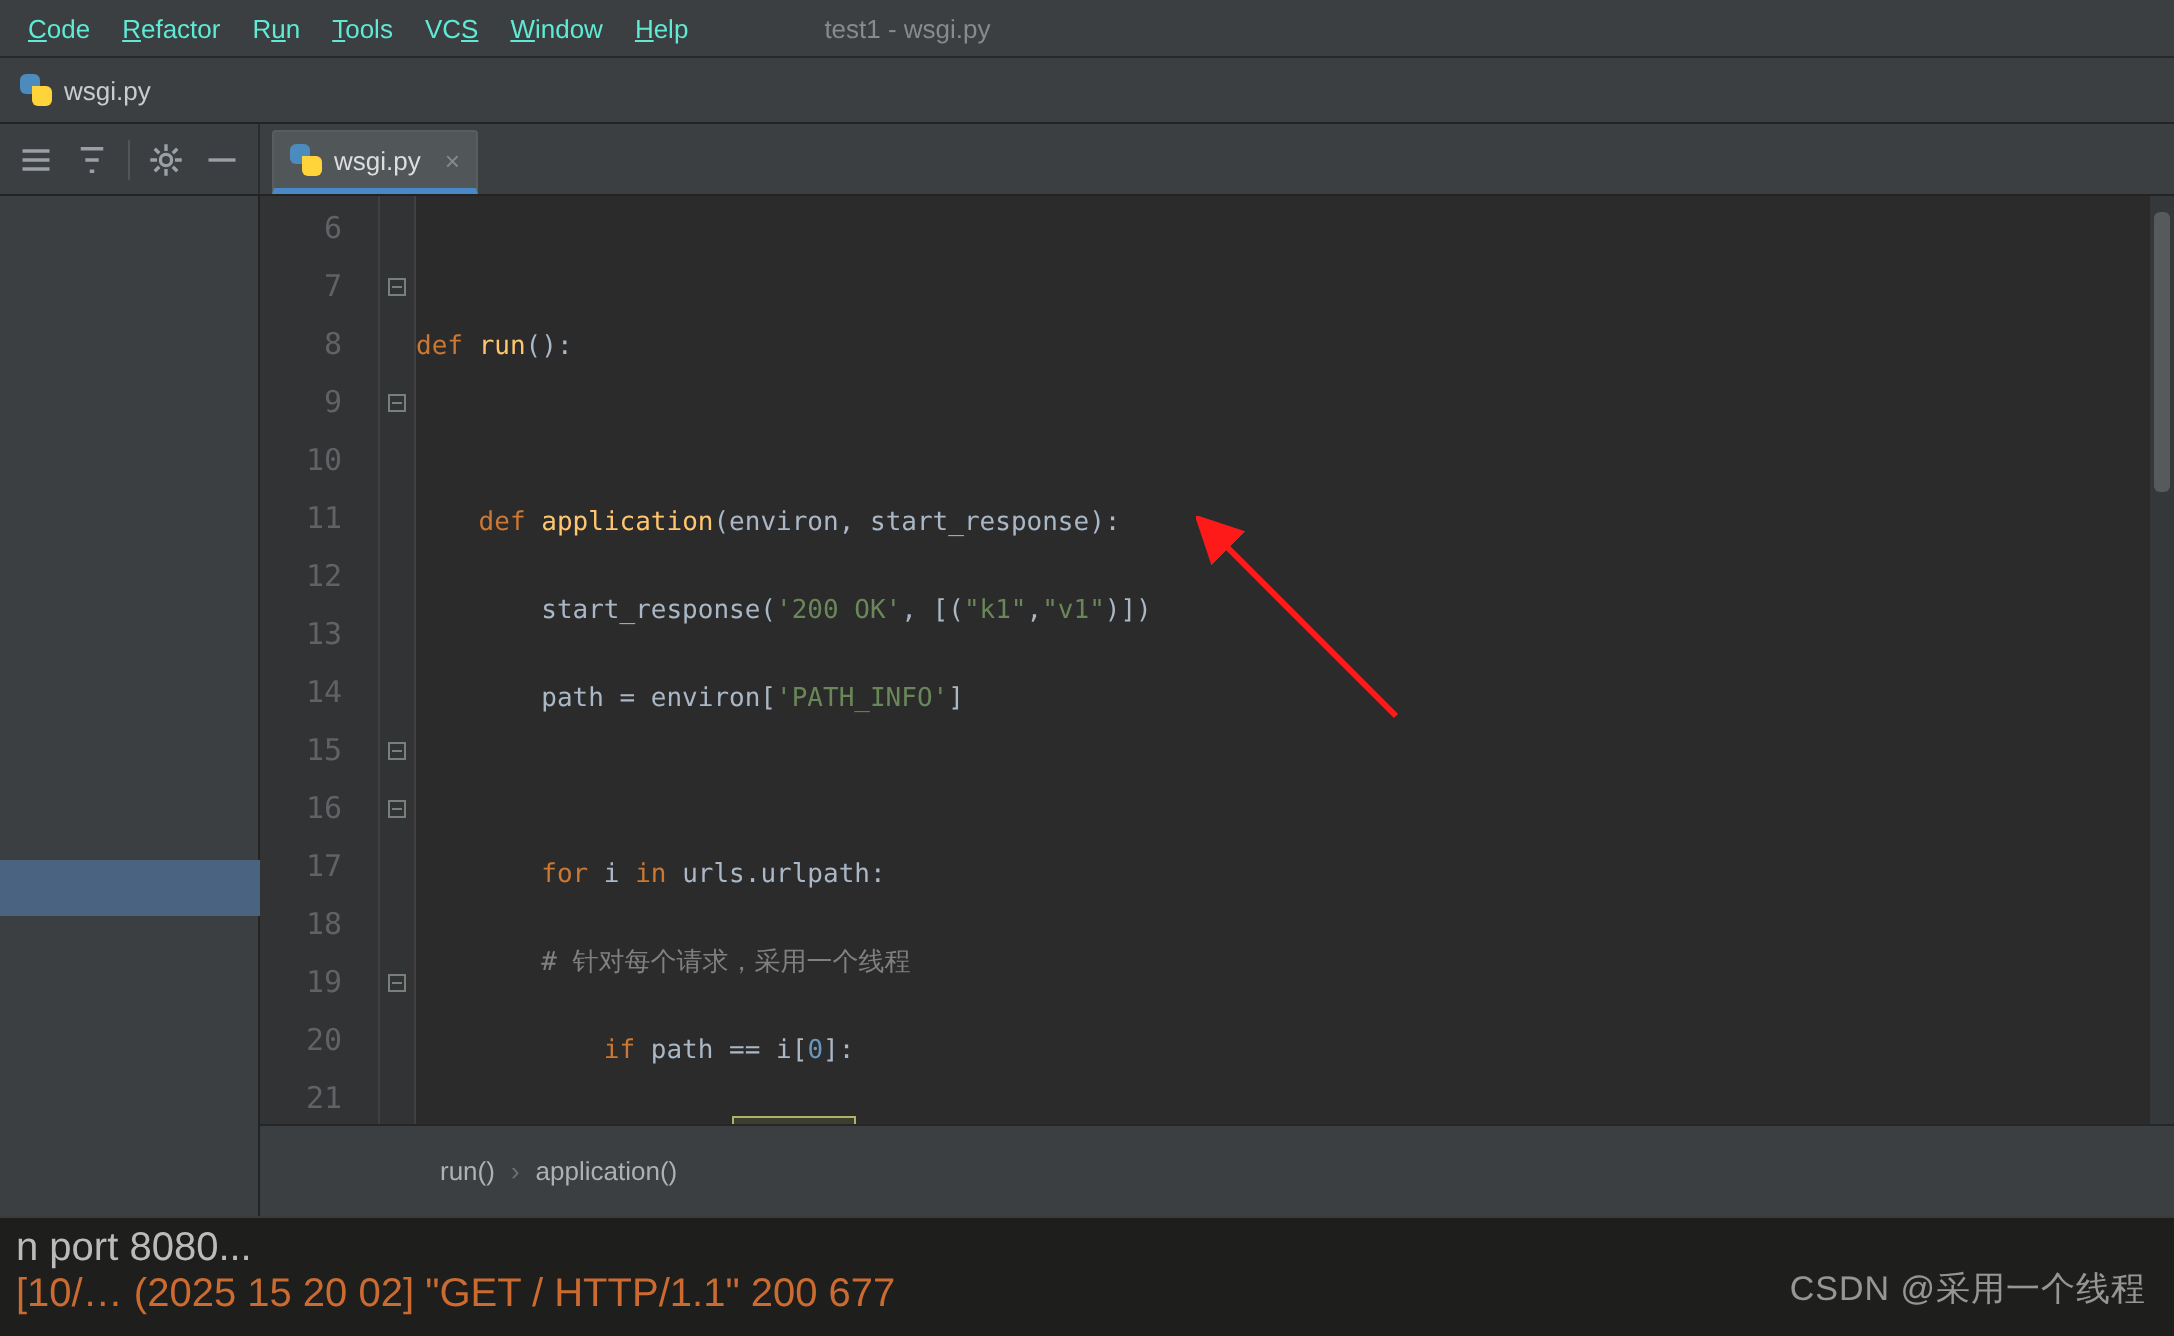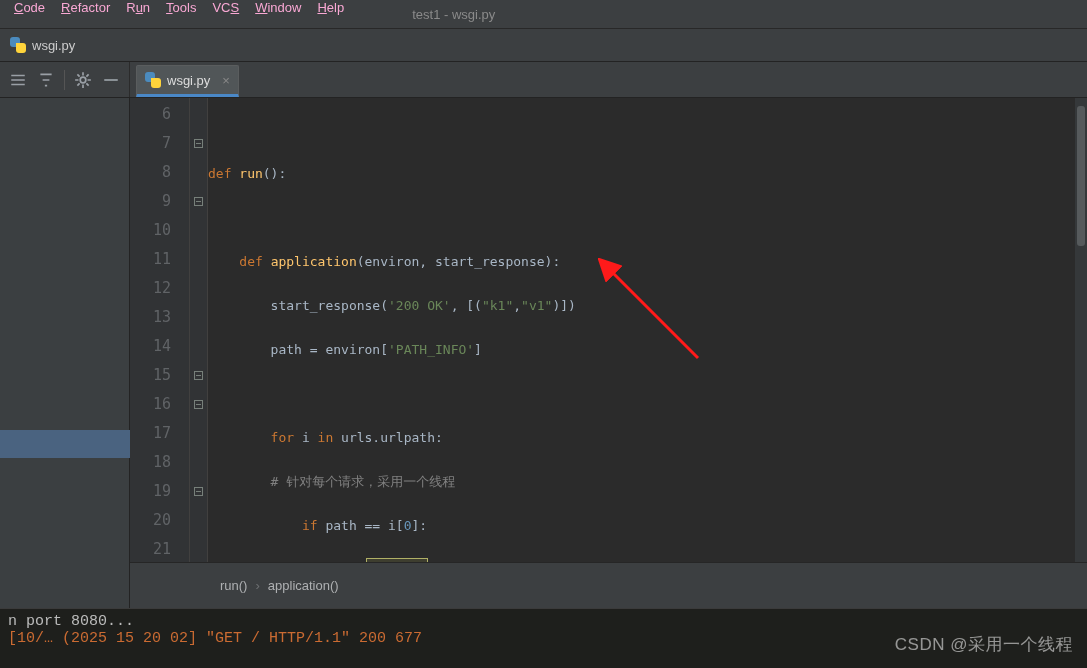--- a/index.html
+++ b/index.html
@@ -14,23 +14,23 @@
   }
   .menubar{
     height:29px;
     background:#3c3f41;
     display:flex;align-items:center;
     padding:0 6px;
     border-bottom:1px solid #282828;
   }
   .menubar .item{
     padding:0 8px;
-    color:#f9a8d4;
+    color:#5eead4;
     height:100%;
-    display:flex;align-items:flex-start;
+    display:flex;align-items:center;
   }
   .menubar .item u{text-decoration:underline;}
   .title-area{
     margin-left:60px;color:#8a8a8a;
   }
   .navbar{
     height:33px;
     background:#3c3f41;
     display:flex;align-items:center;
     padding:0 10px;
@@ -133,21 +133,21 @@
     position:absolute;left:130px;right:0;bottom:60px;height:46px;
     background:#3c3f41;border-top:1px solid #262626;
     display:flex;align-items:center;gap:8px;
     padding-left:90px;color:#aeb0b2;font-size:13px;
   }
   .breadcrumb .chev{color:#6c6f71;}
   .console{
     position:absolute;left:0;right:0;bottom:0;height:60px;
     background:#1e1f1c;
     border-top:1px solid #3b3b3b;
-    font-family:Liberation Mono, monospace;font-size:15px;
+    font-family:Liberation Sans, sans-serif;font-size:20px;
     padding:4px 8px;
     color:#bbb;
   }
   .console .warn{color:#cb6b32;}
   .watermark{
     position:absolute;right:14px;bottom:12px;
     color:rgba(230,230,230,0.6);font-size:17px;
     letter-spacing:0.5px;
     pointer-events:none;
   }

